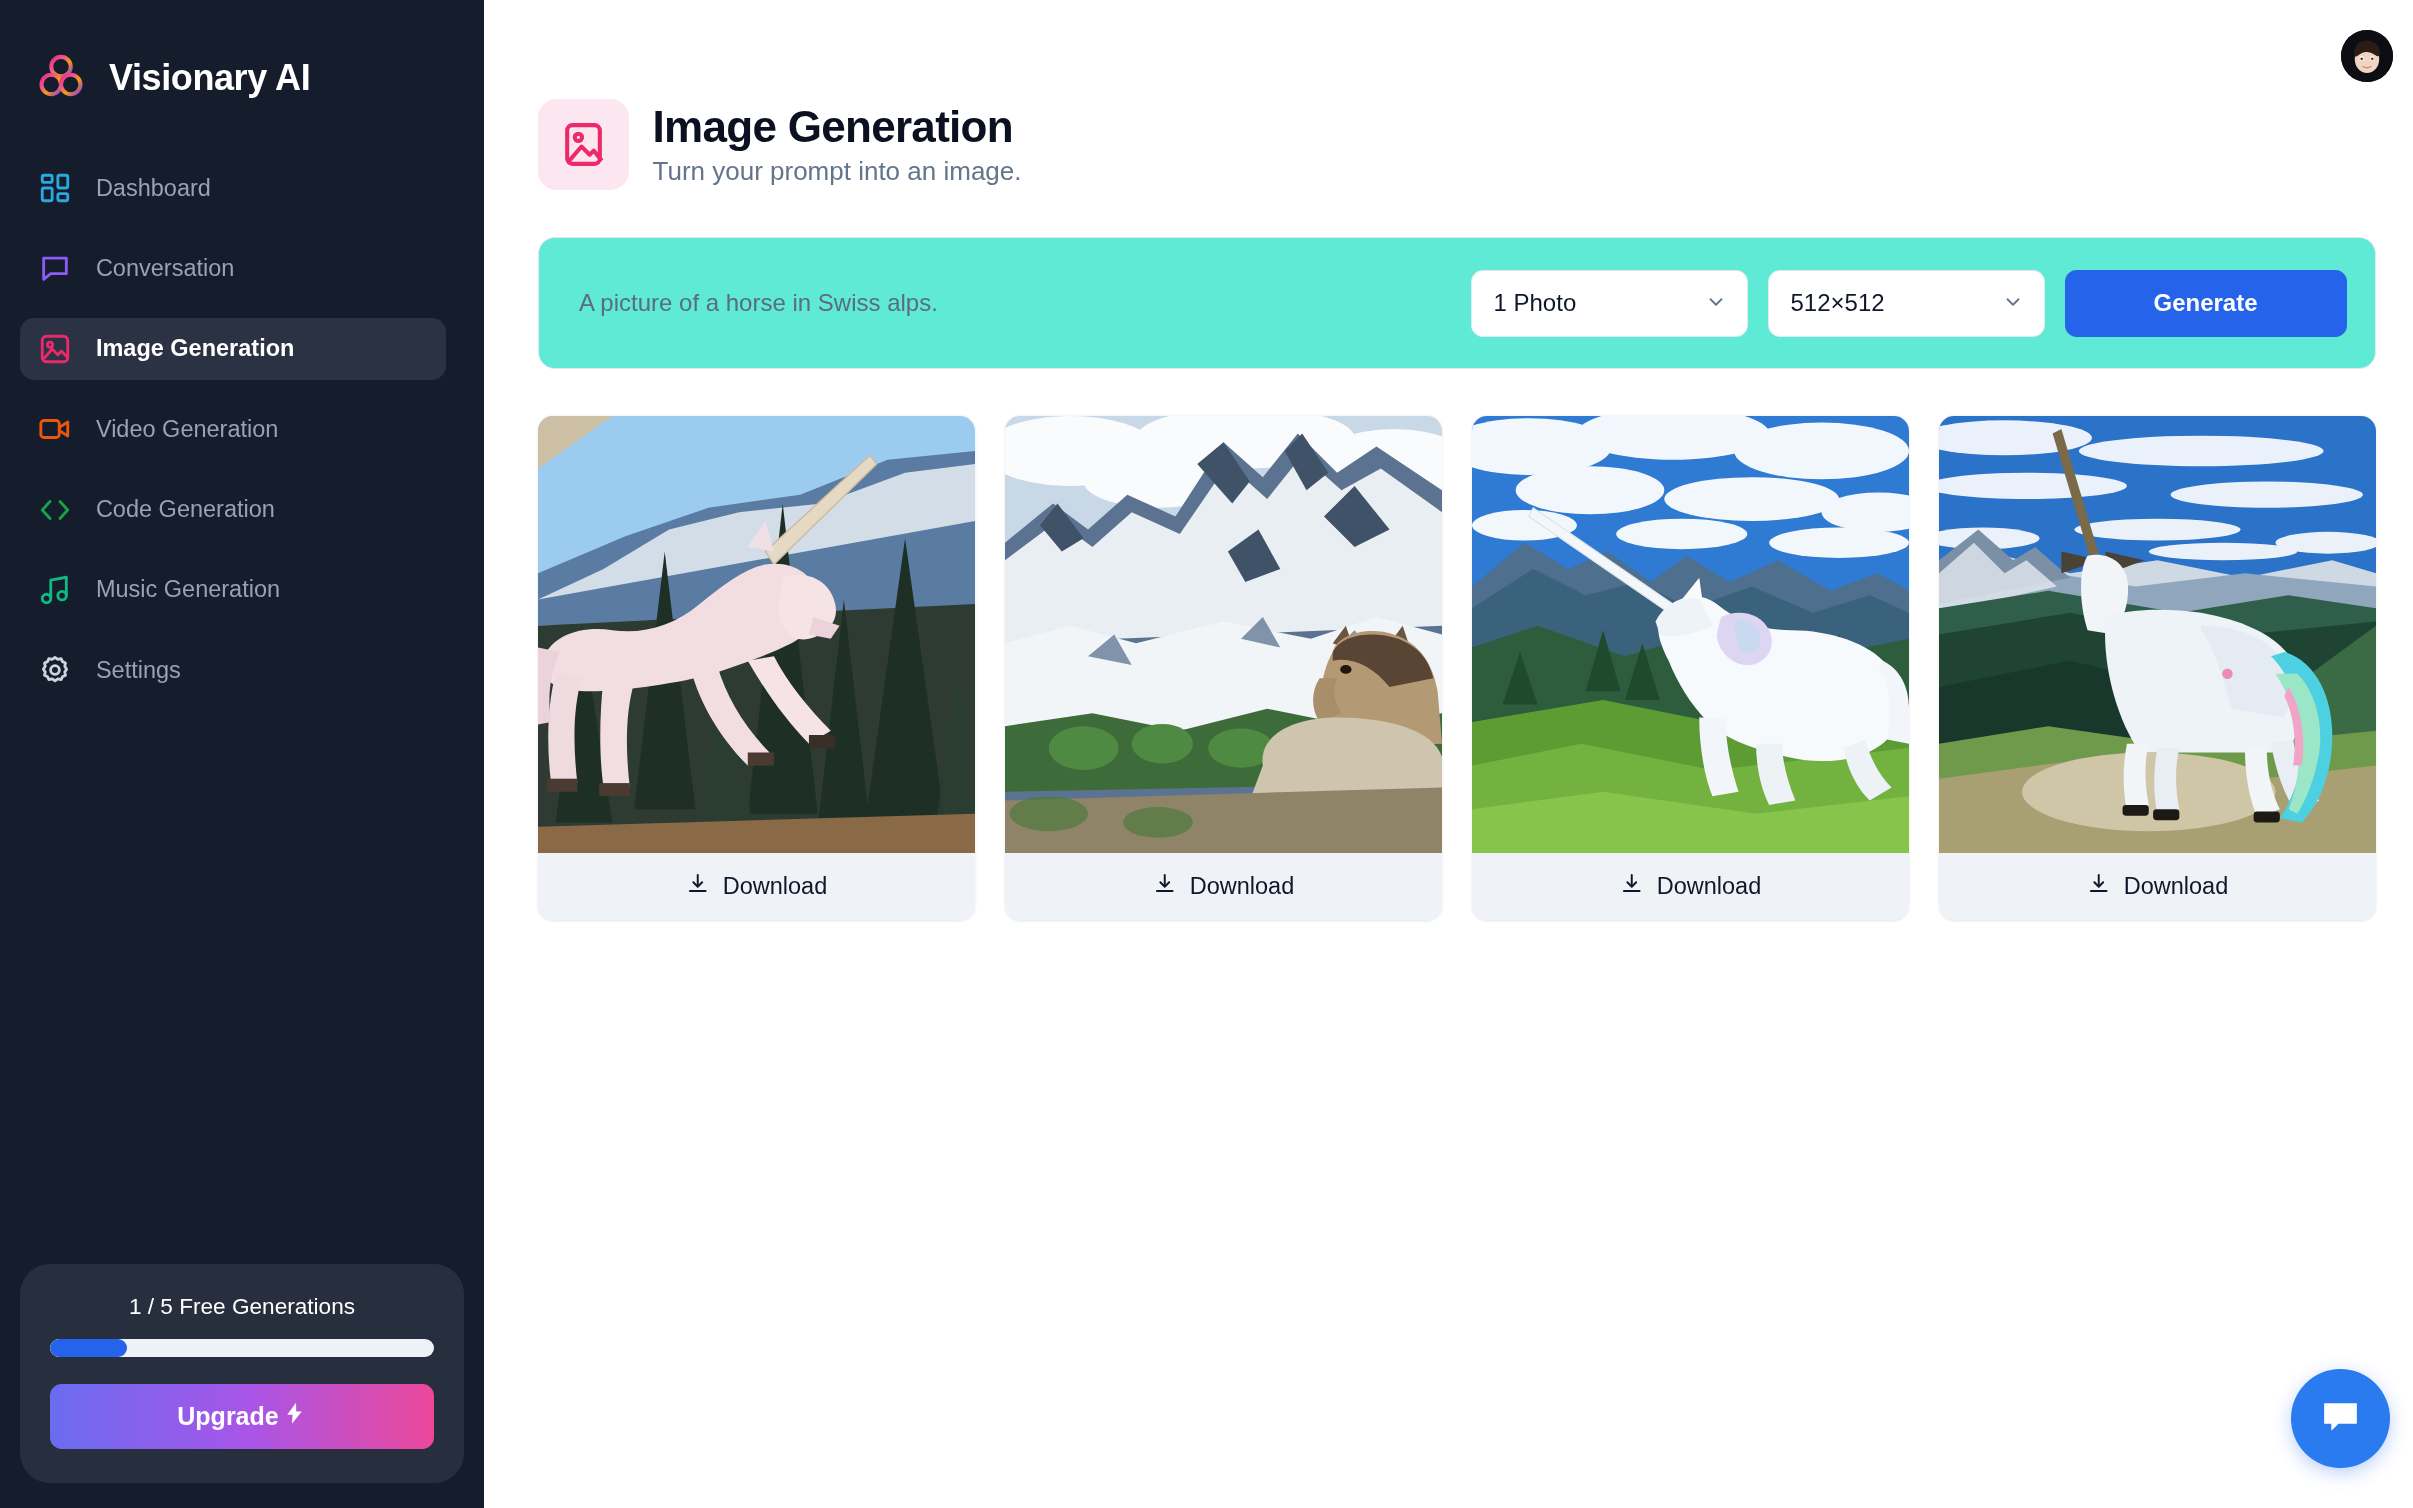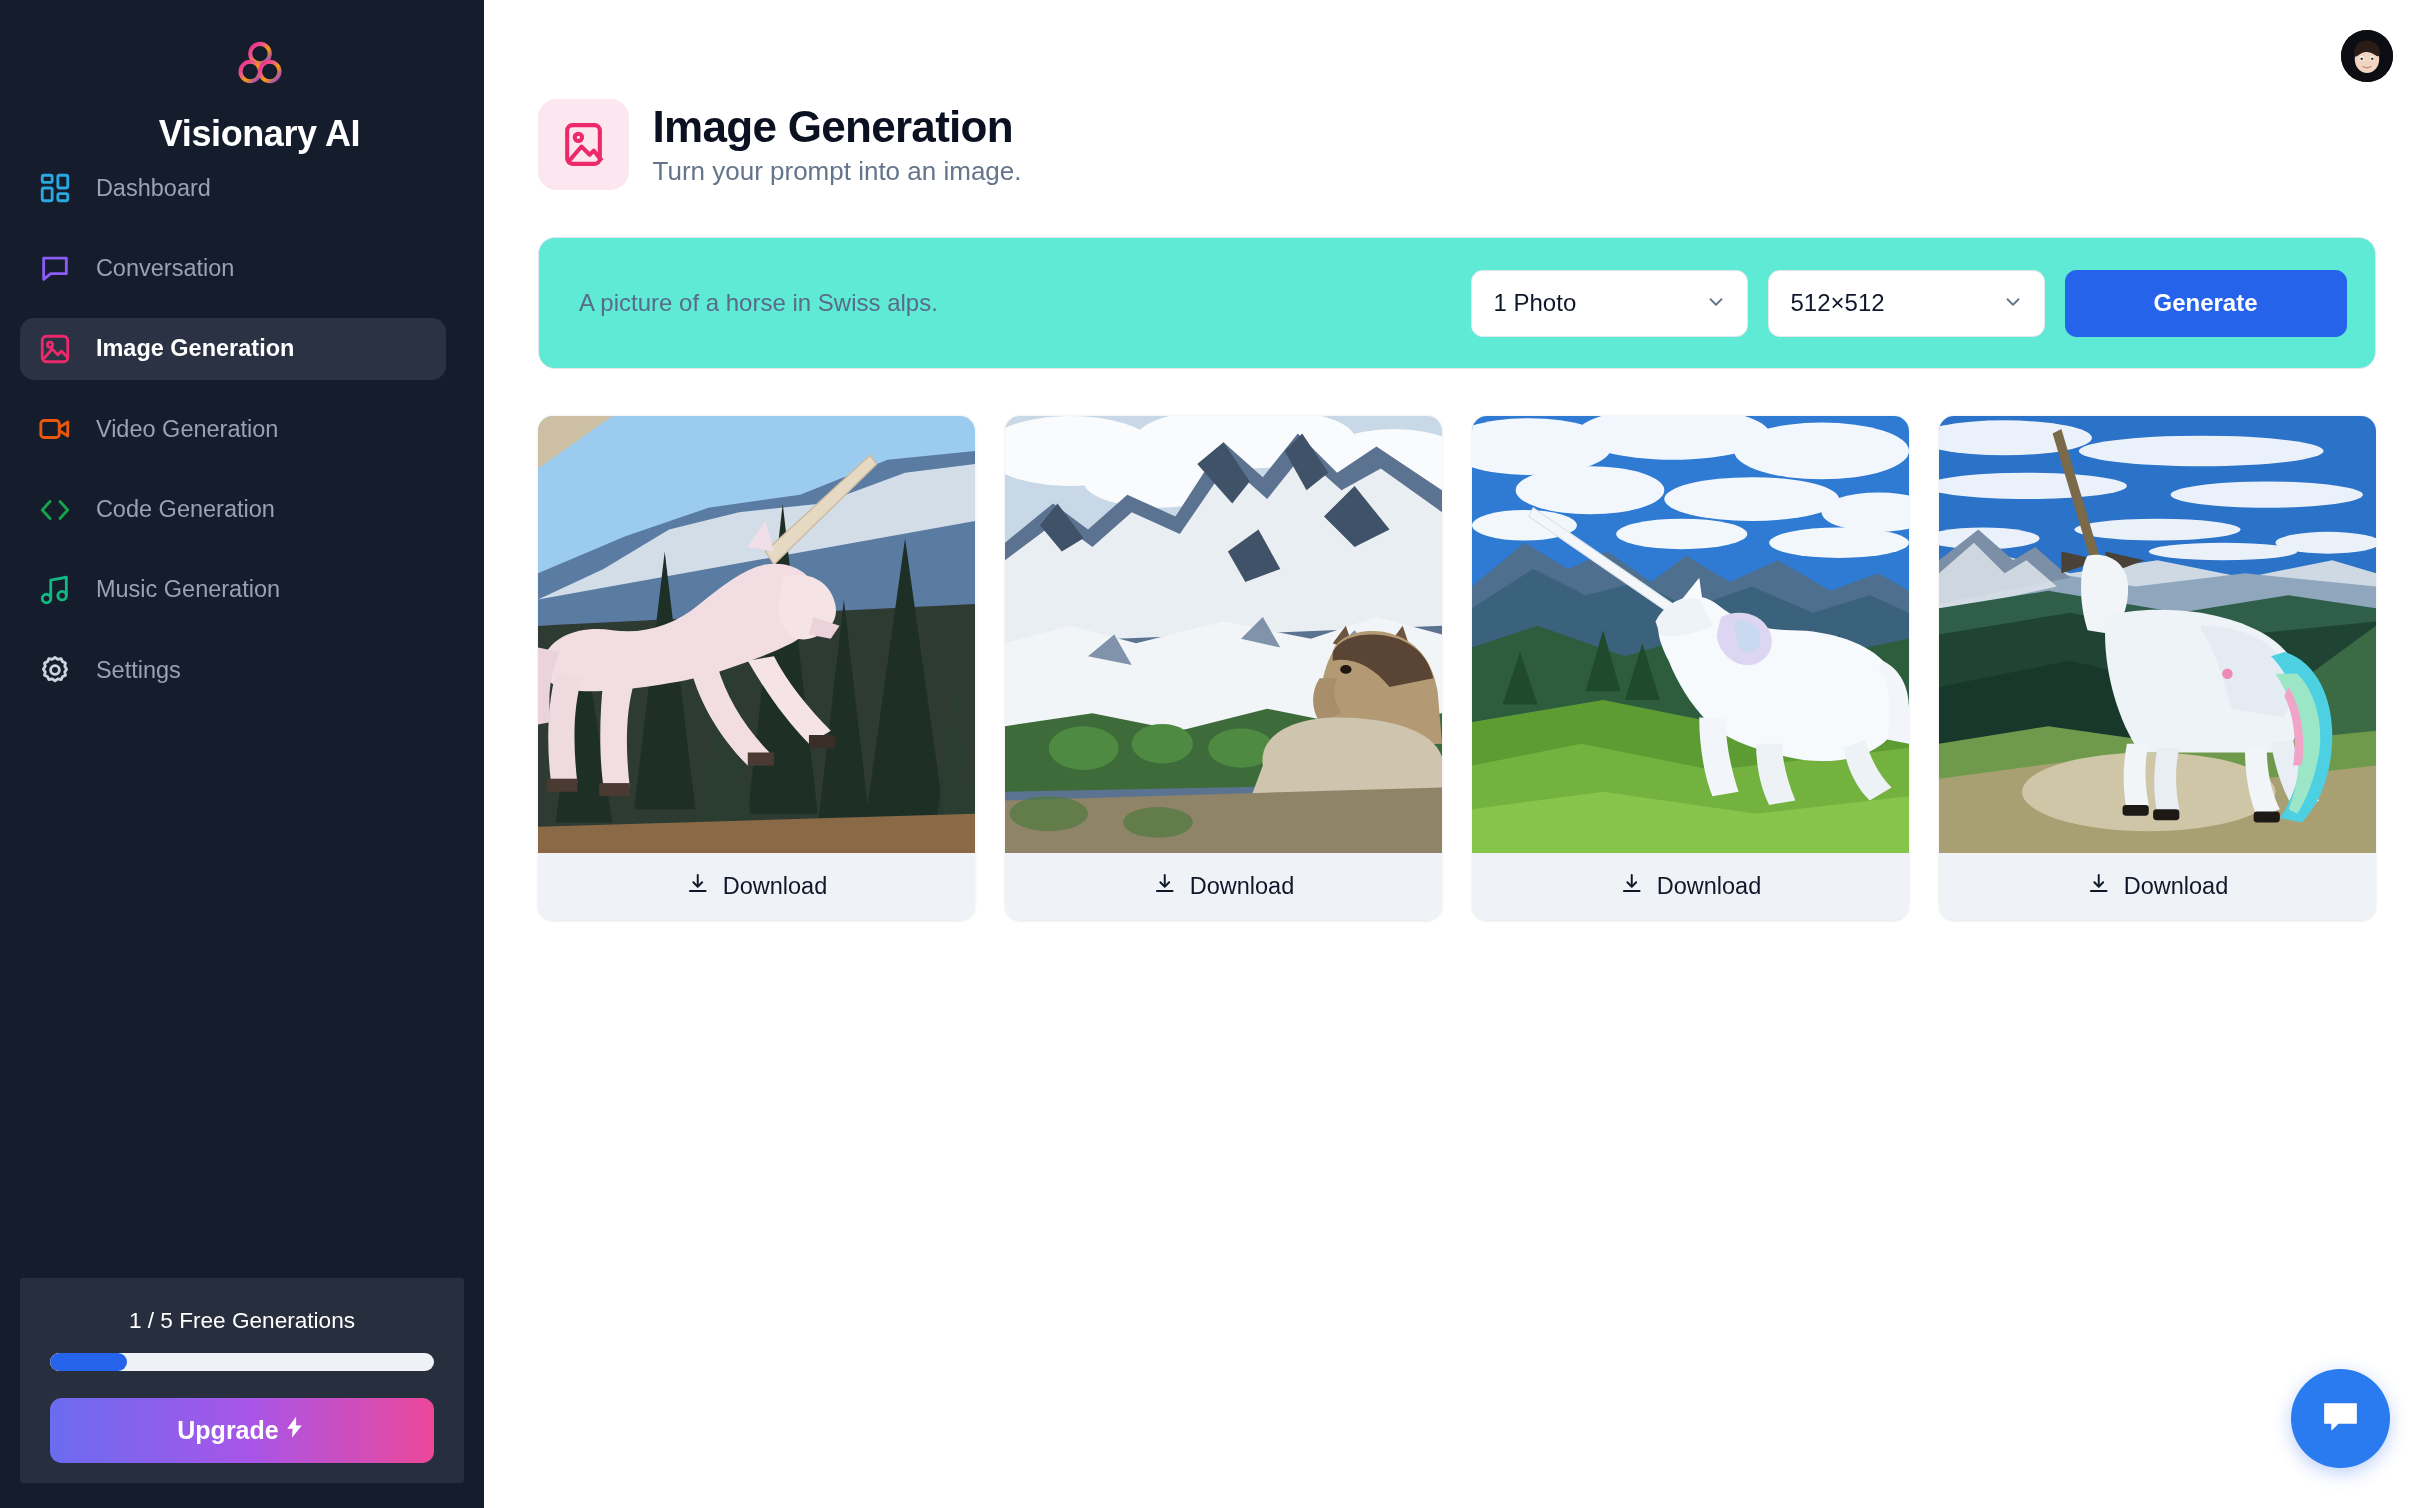--- a/index.html
+++ b/index.html
@@ -17,21 +17,20 @@
     background: #151c2c;
     display: flex; flex-direction: column;
     flex: 0 0 484px;
     position: relative;
   }
   .brand {
     display: flex; align-items: center;
     gap: 22px;
     padding: 39px 0 0 35px;
     height: 117px;
-    flex-direction: column;
   }
   .brand-logo { width: 52px; height: 52px; flex: 0 0 52px; }
   .brand-name {
     color: #ffffff;
     font-size: 36px;
     font-weight: bold;
     letter-spacing: -0.4px;
     white-space: nowrap;
   }
 
@@ -56,22 +55,22 @@
   }
   .nav-item.active { background: #2a3243; }
   .nav-item.active .nav-label { color: #ffffff; font-weight: bold; }
 
   
   .upgrade-panel {
     position: absolute;
     left: 20px; bottom: 25px;
     width: 444px;
     background: #272e3e;
-    border-radius: 3px;
-    padding: 30px 30px 20px 30px;
+    border-radius: 30px;
+    padding: 30px 30px 34px 30px;
   }
   .free-gen-label {
     color: #ffffff;
     font-size: 22.6px;
     text-align: center;
     margin-bottom: 18.4px;
     white-space: nowrap;
   }
   .progress-track {
     height: 18.4px;

